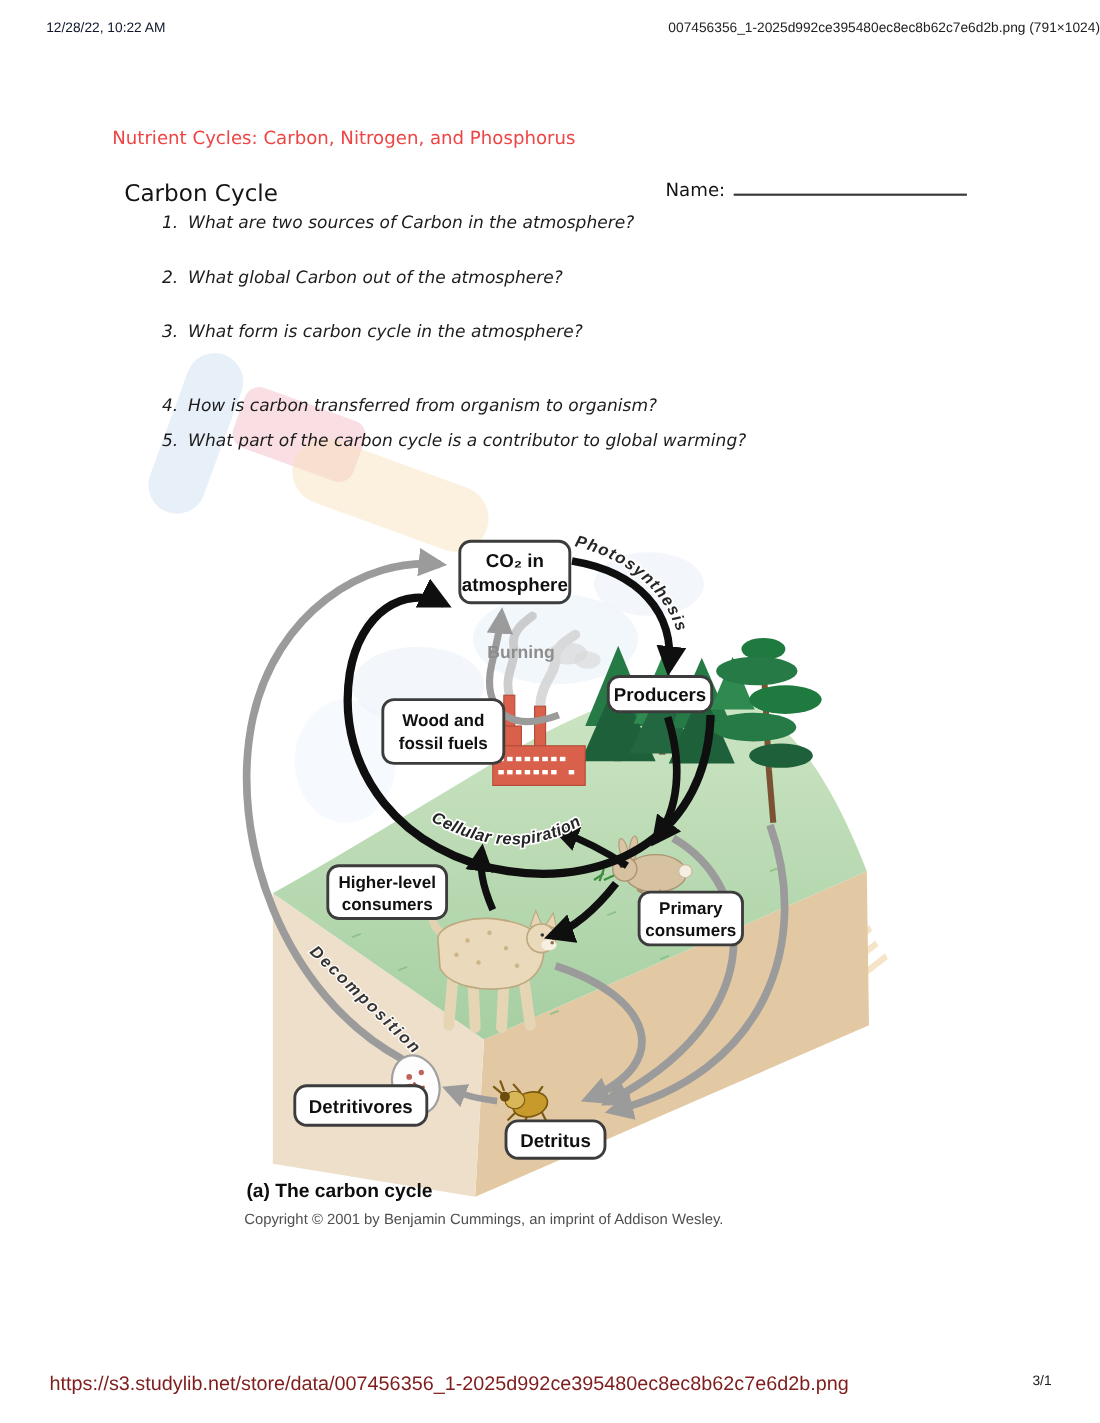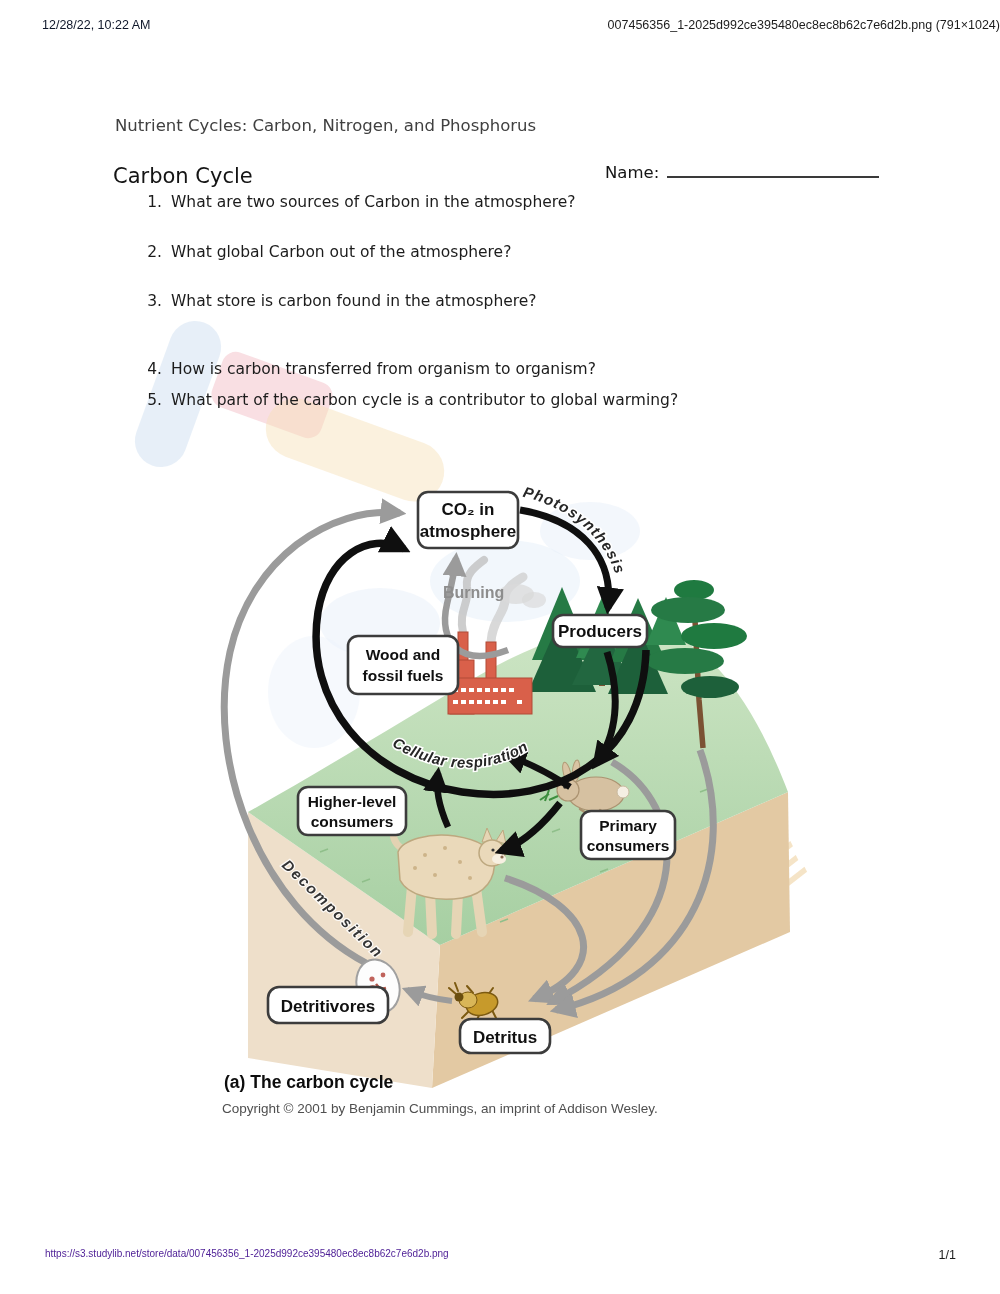--- a/index.html
+++ b/index.html
@@ -1,29 +1,29 @@
 <!DOCTYPE html>
 <html><head>
 <meta charset="utf-8">
 <style>
   html,body{margin:0;padding:0;}
   body{width:1000px;height:1294px;background:#ffffff;position:relative;overflow:hidden;
        font-family:"Liberation Sans",sans-serif;color:#1a1a1a;}
   
   .hdr-left{position:absolute;left:42px;top:18px;font-size:12.5px;color:#0f172a;}
   .hdr-center{position:absolute;left:0;right:0;top:18px;text-align:right;font-size:12.5px;color:#1d1d1d;}
-  .ftr-left{position:absolute;left:45px;top:1248px;font-size:10px;color:#4c1d95;}
+  .ftr-left{position:absolute;left:45px;top:1248px;font-size:18px;color:#7f1d1d;}
   .ftr-right{position:absolute;right:44px;top:1248px;font-size:12.5px;color:#1d1d1d;}
   
   .ws{font-family:"DejaVu Sans",sans-serif;}
-  .ws-title{position:absolute;left:115px;top:116px;font-size:16.5px;color:#404040;}
+  .ws-title{position:absolute;left:102px;top:116px;font-size:16.5px;color:#ef4444;}
   .name-wrap{position:absolute;left:605px;top:116px;font-size:16.5px;color:#141414;margin-top:47px;}
   .name-line{display:inline-block;width:212px;height:13px;border-bottom:2px solid #3a3a3a;margin-left:8px;}
   .section{position:absolute;left:113px;top:164px;font-size:21px;color:#141414;}
-  .q{position:absolute;left:138px;font-size:15.5px;color:#1c1c1c;white-space:nowrap;}
+  .q{position:absolute;left:138px;font-size:15.5px;color:#1c1c1c;white-space:nowrap;font-style:italic;}
   .q .num{display:inline-block;width:24px;text-align:right;margin-right:9px;}
   
   .wm{position:absolute;z-index:0;}
   .wm-blue {left:152px;top:318px;width:52px;height:152px;background:#cfdff2;opacity:.5;border-radius:26px;transform:rotate(20deg);}
   .wm-pink {left:214px;top:366px;width:116px;height:58px;background:#f4bfc7;opacity:.5;border-radius:14px;transform:rotate(20deg);}
   .wm-yel  {left:262px;top:420px;width:186px;height:60px;background:#f6e0b6;opacity:.45;border-radius:30px;transform:rotate(20deg);}
   .wm-cl1  {left:430px;top:540px;width:150px;height:82px;background:#e7f0f9;opacity:.55;border-radius:50%;}
   .wm-cl2  {left:320px;top:588px;width:120px;height:70px;background:#e7f0f9;opacity:.5;border-radius:50%;}
   .wm-cl3  {left:540px;top:502px;width:100px;height:58px;background:#e7f0f9;opacity:.5;border-radius:50%;}
   .wm-cl4  {left:268px;top:636px;width:92px;height:112px;background:#edf4fb;opacity:.5;border-radius:50%;}
@@ -63,21 +63,21 @@
 </div>
 <div class="ws section">Carbon Cycle</div>
 
 <div class="ws q" style="top:193px">
   <span class="num">1.</span><span>What are two sources of Carbon in the atmosphere?</span>
 </div>
 <div class="ws q" style="top:243px">
   <span class="num">2.</span><span>What global Carbon out of the atmosphere?</span>
 </div>
 <div class="ws q" style="top:292px">
-  <span class="num">3.</span><span>What store is carbon found in the atmosphere?</span>
+  <span class="num">3.</span><span>What form is carbon cycle in the atmosphere?</span>
 </div>
 <div class="ws q" style="top:360px">
   <span class="num">4.</span><span>How is carbon transferred from organism to organism?</span>
 </div>
 <div class="ws q" style="top:391px">
   <span class="num">5.</span><span>What part of the carbon cycle is a contributor to global warming?</span>
 </div>
 
 <svg id="diagram" viewBox="200 470 620 660">
   <defs>
@@ -267,13 +267,13 @@
   <g class="lbox">
     <rect x="460" y="1019" width="90" height="34" rx="11"></rect>
     <text class="bt" x="505" y="1043">Detritus</text>
   </g>
 
   <text class="cap" x="224" y="1088">(a) The carbon cycle</text>
   <text class="copy" x="222" y="1113">Copyright © 2001 by Benjamin Cummings, an imprint of Addison Wesley.</text>
 </svg>
 
 <div class="ftr-left">https://s3.studylib.net/store/data/007456356_1-2025d992ce395480ec8ec8b62c7e6d2b.png</div>
-<div class="ftr-right">1/1</div>
+<div class="ftr-right">3/1</div>
 
 </body></html>

